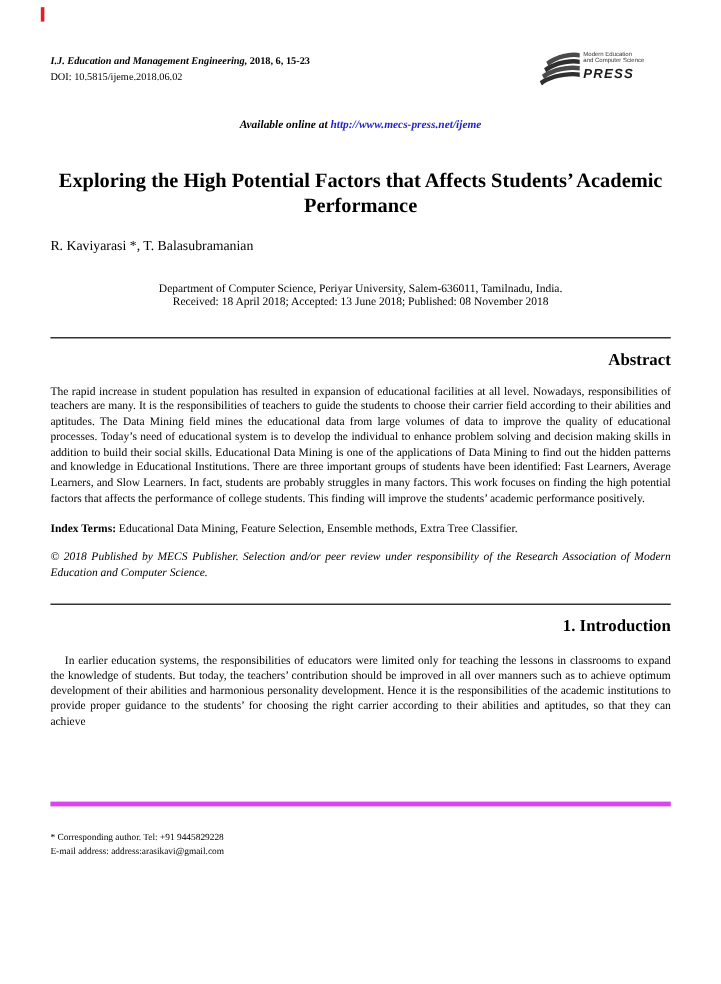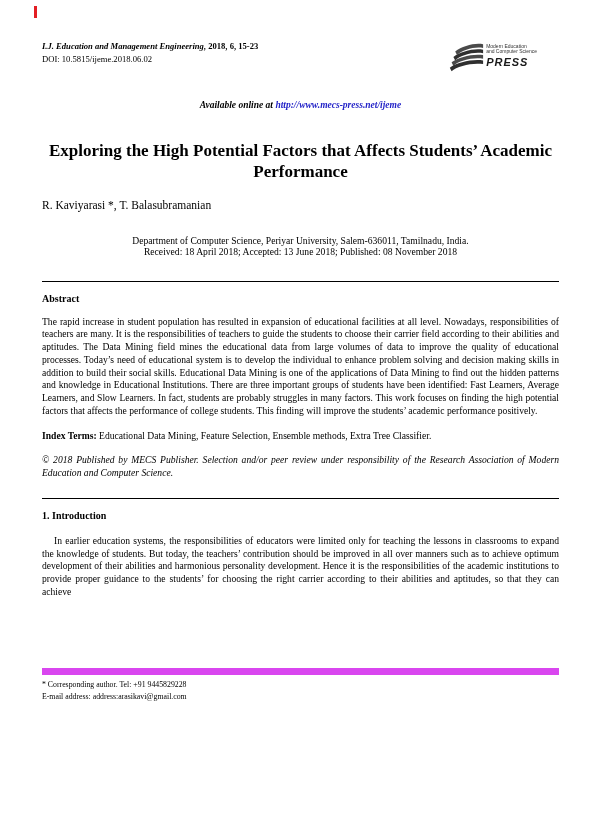--- a/index.html
+++ b/index.html
@@ -8,45 +8,45 @@
     width:601px;height:820px;
     box-sizing:border-box;
     padding:40px 42px 0 42px;
     background:#ffffff;
     font-family:"Liberation Serif","DejaVu Serif",serif;
     color:#000;
     overflow:hidden;
   }
   .crop-mark{position:absolute;left:34px;top:6px;width:3px;height:12px;}
   
-  .hdr{display:flex;justify-content:space-between;align-items:flex-start;}
+  .hdr{display:flex;justify-content:space-between;align-items:center;}
   .hdr-left{font-size:8.6px;line-height:1.4;}
   .hdr-left .jline{margin-bottom:1px;}
   .bi{font-weight:bold;font-style:italic;}
   .b{font-weight:bold;}
   .logo{display:flex;align-items:center;gap:0;margin-top:-2px;margin-right:22px;}
   .logo-text{line-height:1.1;}
   .logo-text .tiny{font-family:"Liberation Sans","DejaVu Sans",sans-serif;font-size:5px;color:#333;}
   .logo-text .press{font-family:"Liberation Sans","DejaVu Sans",sans-serif;font-size:11px;font-weight:bold;font-style:italic;letter-spacing:1px;color:#1a1a1a;margin-top:1px;}
   
   .available{text-align:center;margin-top:26px;font-size:9.5px;}
   .available .lnk{font-weight:bold;font-style:italic;text-decoration:none;}
   
   .title{margin:30px 0 0 0;text-align:center;font-size:17px;font-weight:bold;line-height:1.25;}
   .authors{margin-top:16px;font-size:11.5px;}
   .affiliation{margin-top:24px;text-align:center;font-size:9.6px;}
   .dates{text-align:center;font-size:9.6px;}
   hr.rule{border:none;border-top:1px solid #000;margin:24px 0 0 0;}
   hr.rule2{border:none;border-top:1px solid #000;margin:18px 0 0 0;}
-  h2.sec{margin:11px 0 0 0;font-size:10px;font-weight:bold;}
+  h2.sec{margin:11px 0 0 0;font-size:14px;font-weight:bold;text-align:right;}
   p.body{margin:12px 0 0 0;font-size:9.6px;line-height:1.33;text-align:justify;}
   p.copyright{font-style:italic;}
   p.indent{text-indent:12px;margin-top:14px;}
   
-  .footer{position:absolute;left:42px;right:42px;top:668px;border-top:7px solid #d946ef;padding-top:4px;font-size:7.8px;line-height:1.55;}
+  .footer{position:absolute;left:42px;right:42px;top:668px;border-top:4px solid #d946ef;padding-top:20px;font-size:7.8px;line-height:1.55;}
   a{color:inherit;}
 </style>
 </head>
 <body>
 
 <div class="page">
 
   <div class="crop-mark" style="background:#e31e24;"></div>
 
   <div class="hdr">

